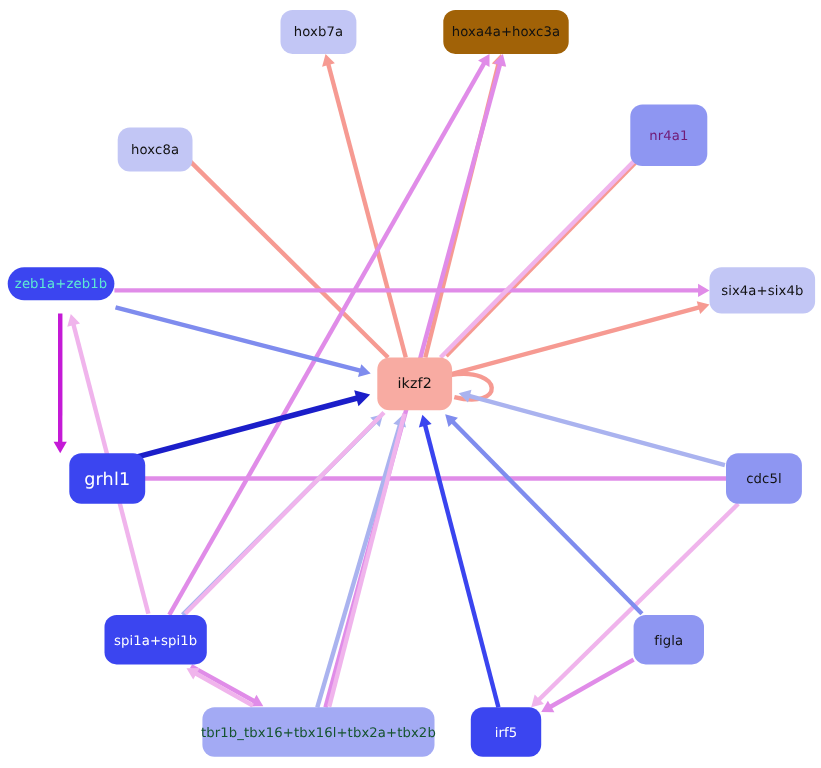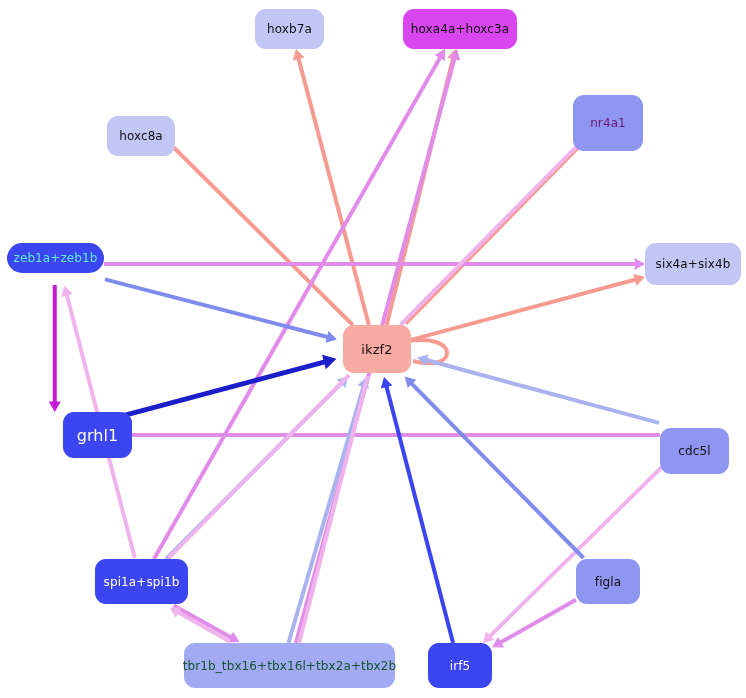--- a/index.html
+++ b/index.html
@@ -74,42 +74,42 @@
         <line x1="659" y1="422.89097103918226" x2="425.5335793352298" y2="359.766628071711" stroke="#aab3ef" stroke-width="4" stroke-linecap="butt"></line>
         <polygon points="417,357.4593301435407 428.605544418033,354.38177612109644 425.4734657825077,365.96582046756225" fill="#aab3ef"></polygon>
         <line x1="367.69634340222575" y1="376" x2="299.2832512315271" y2="642.5" stroke="#f0b4ec" stroke-width="4" stroke-linecap="butt"></line>
         <line x1="349.07549234135666" y1="375" x2="168.39755011135858" y2="558" stroke="#f0b4ec" stroke-width="4" stroke-linecap="butt"></line>
       </g>
   </svg>
   <div id="node-layer">
       <div class="node" style="left: 255px; top: 9px; width: 69px; height: 40px; background: rgb(194, 198, 245); color: rgb(17, 17, 17); font-size: 12px; z-index: 5;">
         <span class="node-label">hoxb7a</span>
       </div>
-      <div class="node" style="left: 403px; top: 9px; width: 114px; height: 40px; background: #d946ef; color: rgb(17, 17, 17); font-size: 12px; z-index: 5;">
+      <div class="node" style="left: 403px; top: 9px; width: 114px; height: 40px; background: #a16207; color: rgb(17, 17, 17); font-size: 12px; z-index: 5;">
         <span class="node-label">hoxa4a+hoxc3a</span>
       </div>
       <div class="node" style="left: 107px; top: 95px; width: 68px; height: 40px; background: rgb(194, 198, 245); color: rgb(17, 17, 17); font-size: 12px; z-index: 5; margin-top: 21px;">
         <span class="node-label">hoxc8a</span>
       </div>
       <div class="node" style="left: 573px; top: 95px; width: 70px; height: 56px; background: rgb(142, 150, 242); color: #701a75; font-size: 12px; z-index: 5; align-items: center;">
         <span class="node-label">nr4a1</span>
       </div>
       <div class="node" style="left: 7px; top: 243px; width: 97px; height: 30px; background: rgb(59, 69, 240); color: #5eead4; font-size: 12px; z-index: 5; border-radius: 18px;">
         <span class="node-label">zeb1a+zeb1b</span>
       </div>
       <div class="node" style="left: 645px; top: 243px; width: 96px; height: 42px; background: rgb(194, 198, 245); color: rgb(17, 17, 17); font-size: 12px; z-index: 5;">
         <span class="node-label">six4a+six4b</span>
       </div>
       <div class="node" style="left: 343px; top: 325px; width: 68px; height: 48px; background: rgb(248, 171, 162); color: rgb(17, 17, 17); font-size: 13px; z-index: 5;">
         <span class="node-label">ikzf2</span>
       </div>
       <div class="node" style="left: 21px; top: 412px; width: 69px; height: 46px; background: rgb(59, 69, 240); color: rgb(255, 255, 255); font-size: 16px; z-index: 5; margin-left: 42px;">
         <span class="node-label">grhl1</span>
       </div>
-      <div class="node" style="left: 660px; top: 412px; width: 69px; height: 46px; background: rgb(142, 150, 242); color: rgb(17, 17, 17); font-size: 12px; z-index: 5; margin-top: 16px;">
+      <div class="node" style="left: 660px; top: 412px; width: 69px; height: 46px; background: rgb(142, 150, 242); color: rgb(17, 17, 17); font-size: 12px; z-index: 5;">
         <span class="node-label">cdc5l</span>
       </div>
       <div class="node" style="left: 95px; top: 559px; width: 93px; height: 45px; background: rgb(59, 69, 240); color: rgb(255, 255, 255); font-size: 12px; z-index: 5;">
         <span class="node-label">spi1a+spi1b</span>
       </div>
       <div class="node" style="left: 576px; top: 559px; width: 64px; height: 45px; background: rgb(142, 150, 242); color: rgb(17, 17, 17); font-size: 12px; z-index: 5;">
         <span class="node-label">figla</span>
       </div>
       <div class="node" style="left: 184px; top: 643px; width: 211px; height: 45px; background: rgb(163, 170, 244); color: #14532d; font-size: 12px; z-index: 5; text-align: center;">
         <span class="node-label">tbr1b_tbx16+tbx16l+tbx2a+tbx2b</span>

